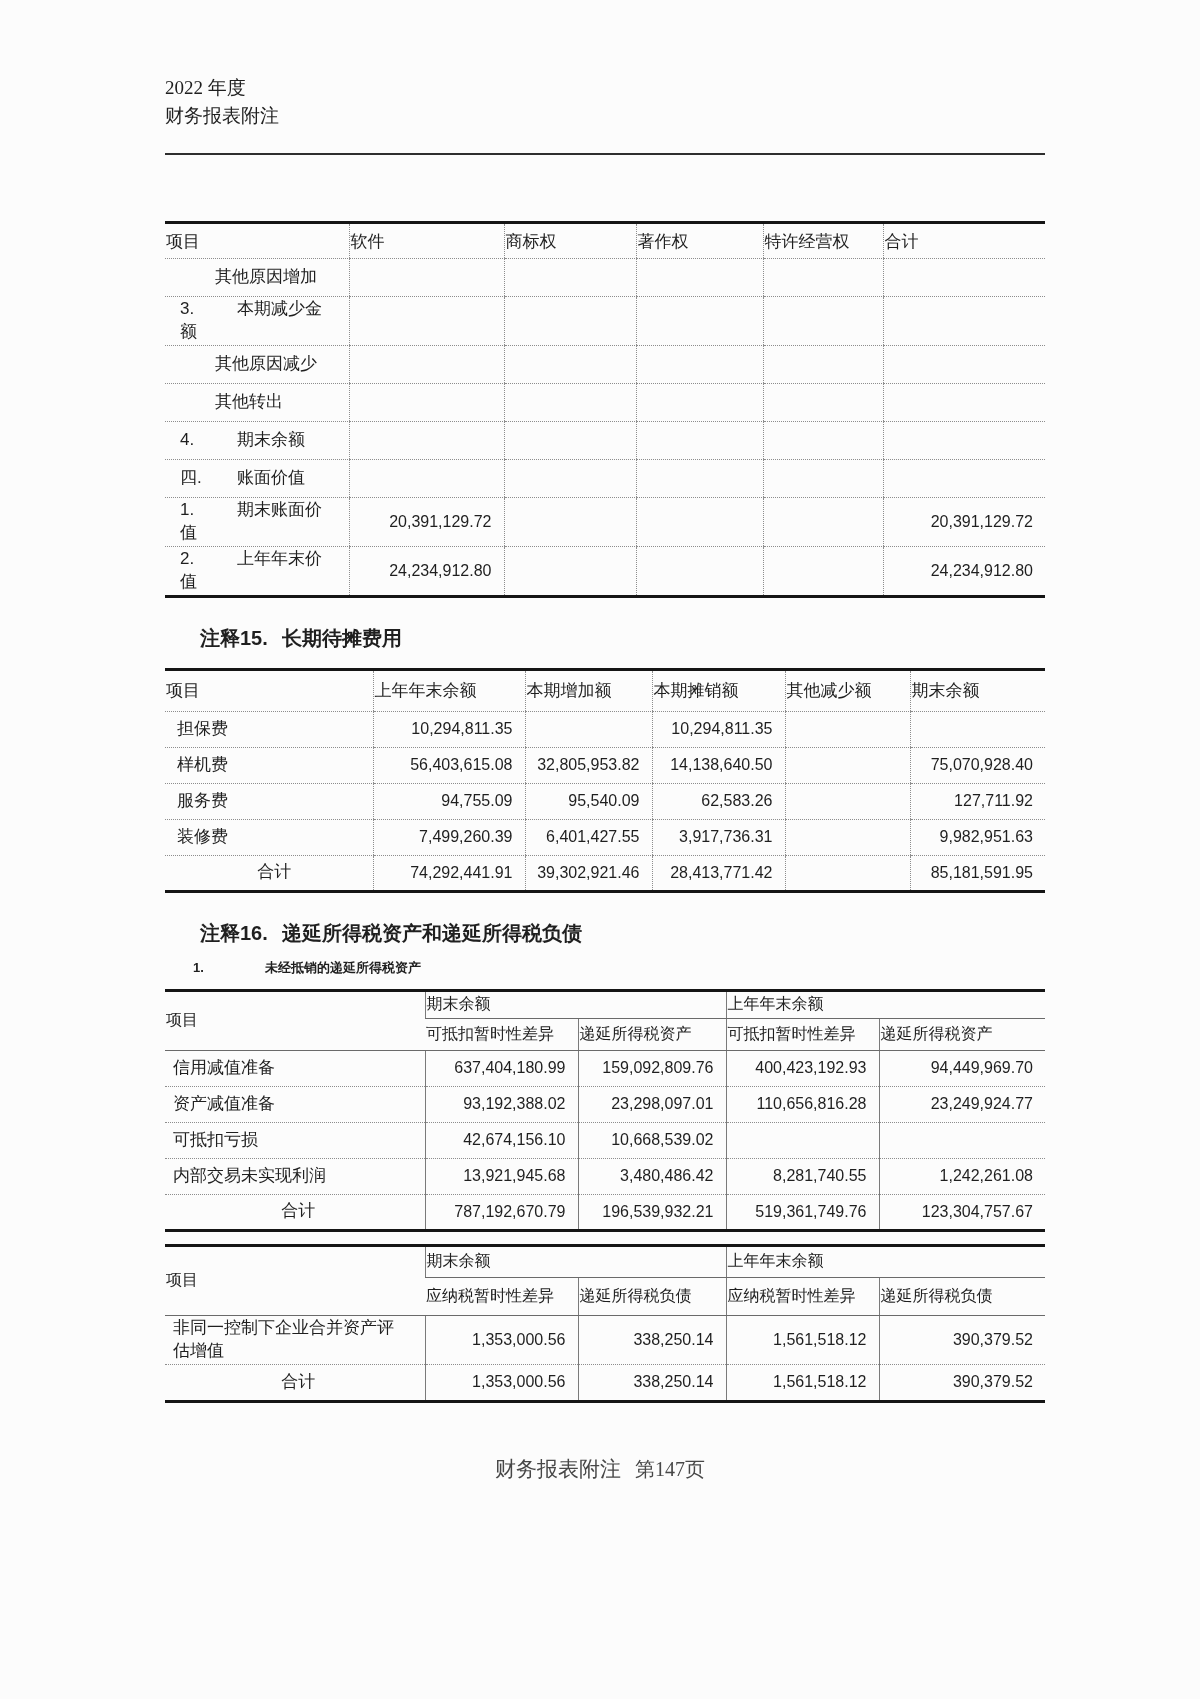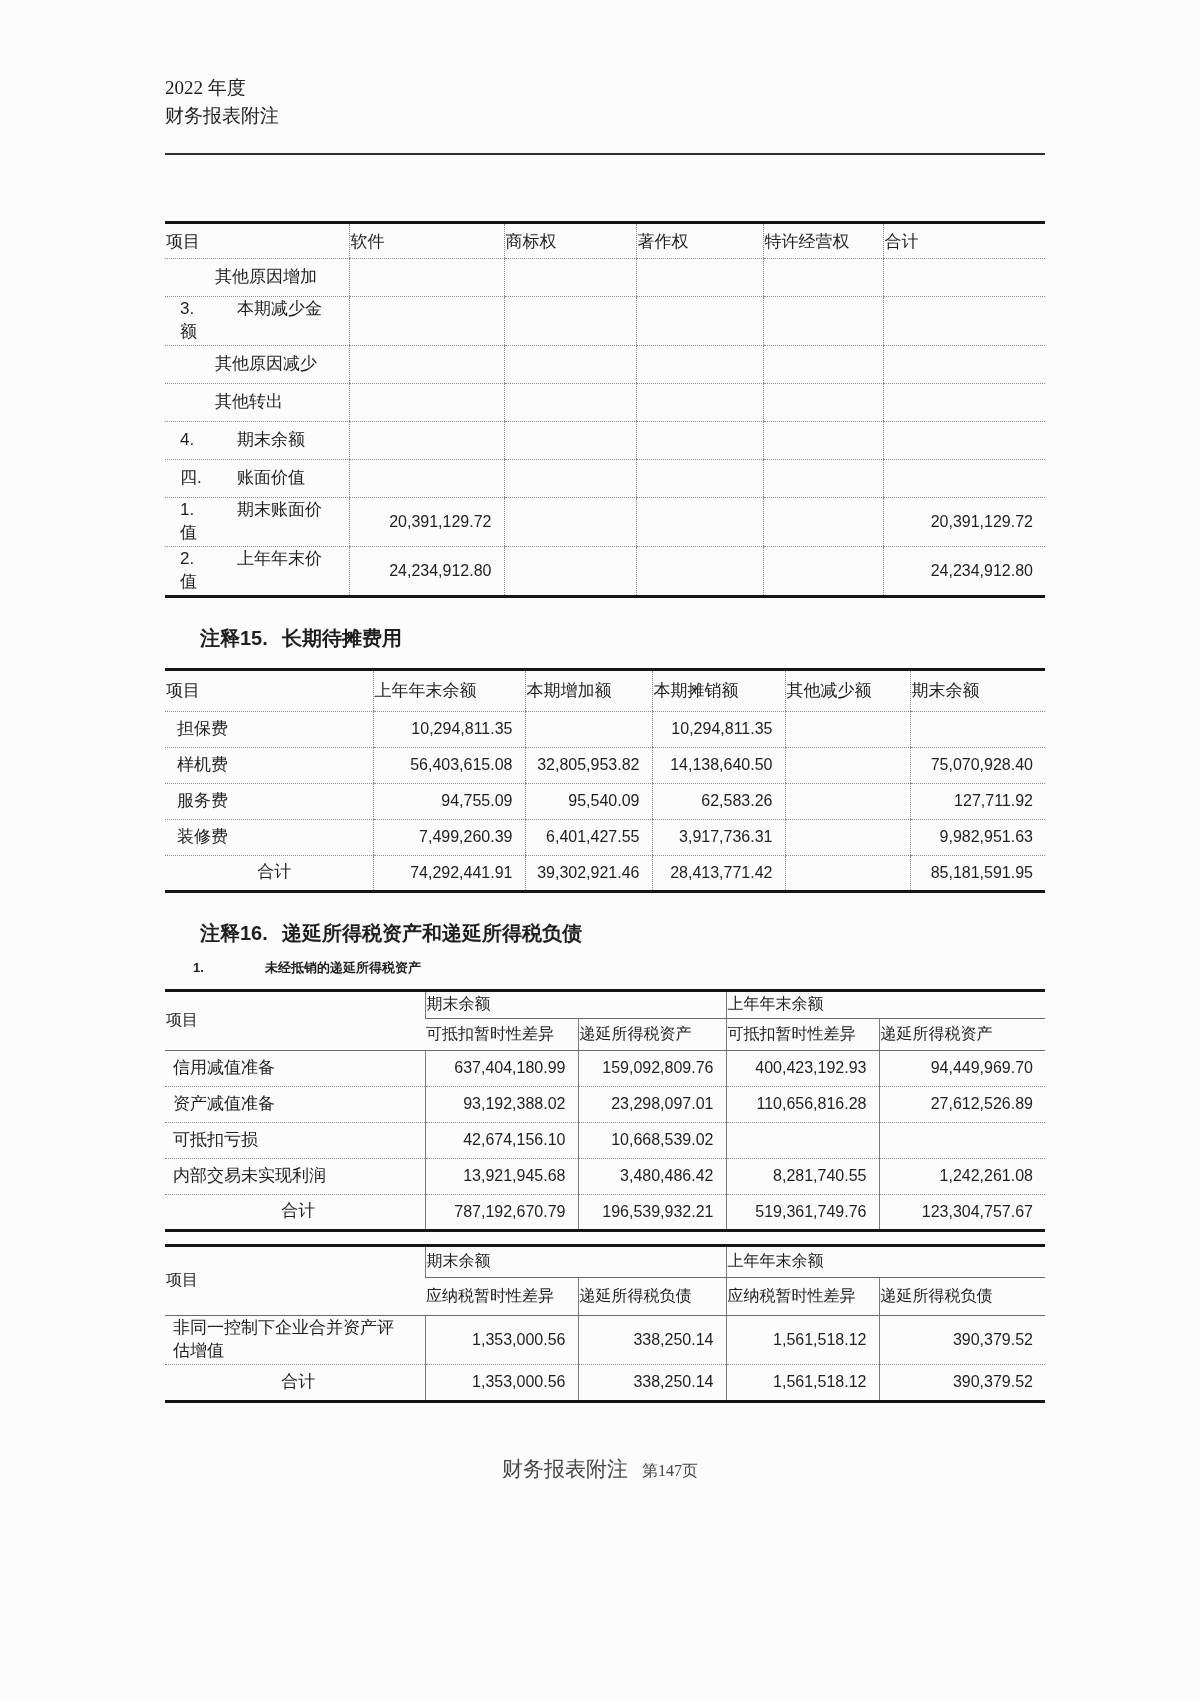--- a/index.html
+++ b/index.html
@@ -86,21 +86,21 @@
   .t3 .c-label{padding-left:8px;}
   .t4{margin-top:12px;}
   .t4 .group-row{height:32px;}
   .t4 .sub-row{height:38px;}
   .t4 tbody tr{height:37px;}
   .t4 .c-label{padding-left:8px;}
 
   
   .footer{margin-top:52px;text-align:center;color:#474747;}
   .footer-title{font-size:21px;}
-  .footer-page{font-size:16px;margin-left:14px;}
+  .footer-page{font-size:20px;margin-left:14px;}
 </style>
 </head>
 <body>
 
 <div class="page">
   <div class="content">
 
     <div class="doc-header">
       <div class="hl">2022 年度</div>
       <div class="hl">财务报表附注</div>
@@ -298,21 +298,21 @@
             <td class="c-val">637,404,180.99</td>
             <td class="c-val">159,092,809.76</td>
             <td class="c-val">400,423,192.93</td>
             <td class="c-val">94,449,969.70</td>
           </tr>
           <tr>
             <td class="c-label">资产减值准备</td>
             <td class="c-val">93,192,388.02</td>
             <td class="c-val">23,298,097.01</td>
             <td class="c-val">110,656,816.28</td>
-            <td class="c-val">27,612,526.89</td>
+            <td class="c-val">23,249,924.77</td>
           </tr>
           <tr>
             <td class="c-label">可抵扣亏损</td>
             <td class="c-val">42,674,156.10</td>
             <td class="c-val">10,668,539.02</td>
             <td class="c-val"></td>
             <td class="c-val"></td>
           </tr>
           <tr>
             <td class="c-label">内部交易未实现利润</td>

